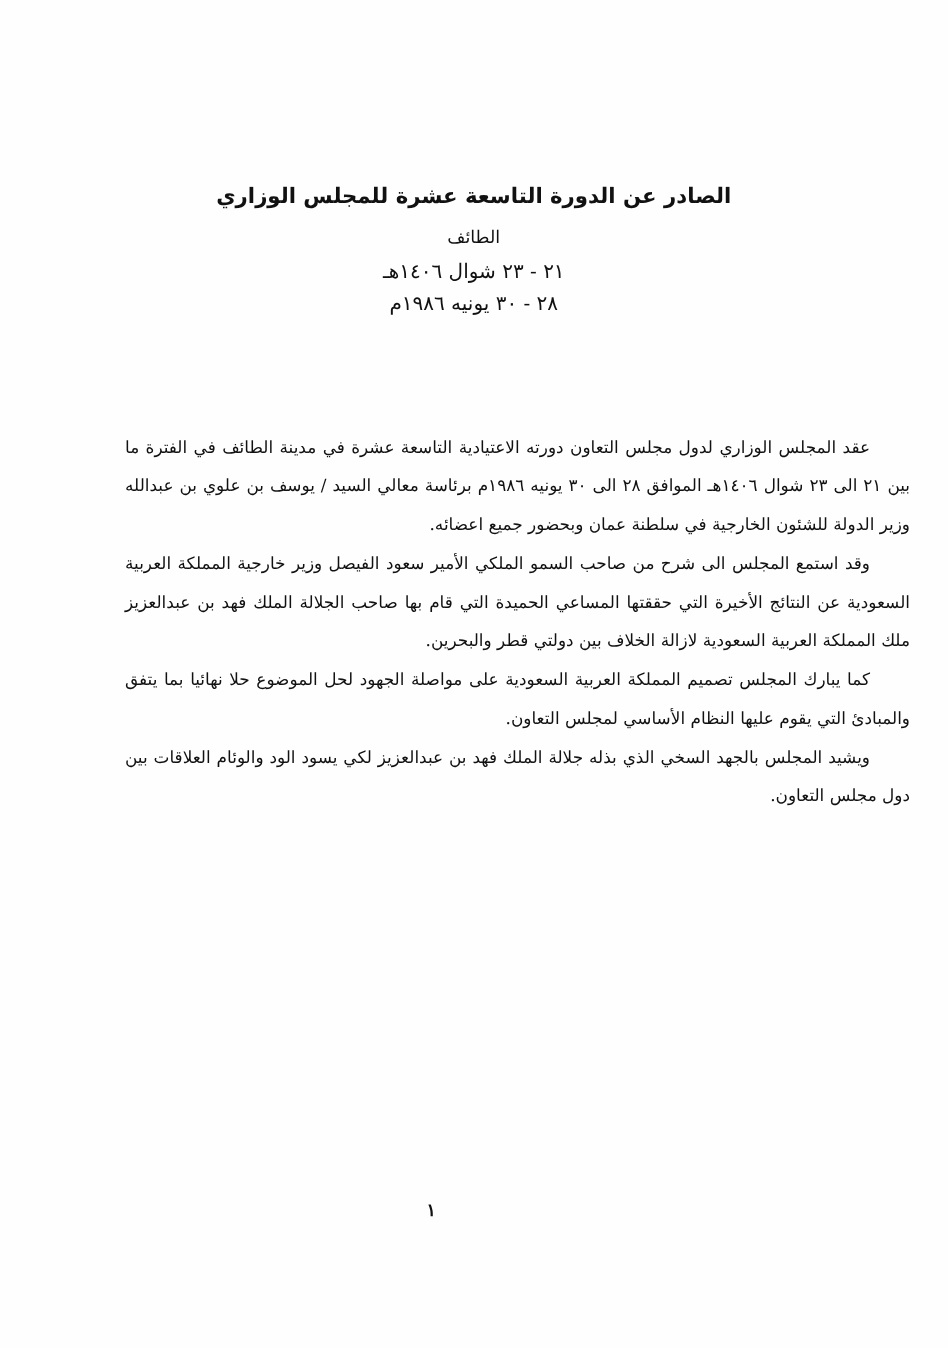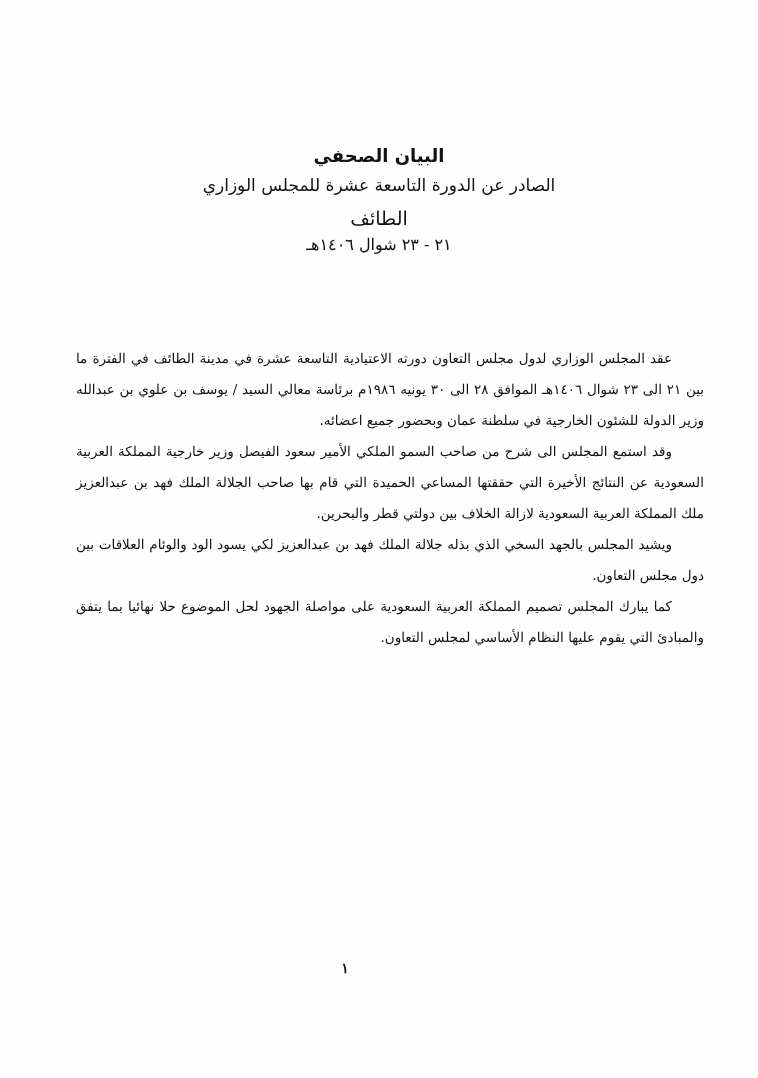--- a/index.html
+++ b/index.html
@@ -1,38 +1,38 @@
 <!DOCTYPE html>
 <html><head>
   <meta charset="utf-8">
   <style>
     html, body { margin: 0; padding: 0; background: #ffffff; }
     body { width: 758px; height: 1078px; position: relative; overflow: hidden; font-family: "DejaVu Serif", "Liberation Serif", serif; color: #111; }
     .page { position: absolute; left: 0; top: 0; width: 758px; height: 1078px; background: #fefefe; }
     .header { position: absolute; left: 0; right: 0; top: 142px; text-align: center; direction: rtl; }
     .title1 { font-family: "DejaVu Sans", sans-serif; font-weight: bold; font-size: 18px; line-height: 28px; margin: 0; }
-    .title2 { font-family: "DejaVu Sans", sans-serif; font-weight: normal; font-size: 17px; line-height: 30px; margin: 0; }
-    .place { font-size: 19px; line-height: 28px; margin-top: 4px; text-align: center; }
+    .title2 { font-family: "DejaVu Sans", sans-serif; font-weight: bold; font-size: 17px; line-height: 30px; margin: 0; }
+    .place { font-size: 14px; line-height: 28px; margin-top: 4px; text-align: center; }
     .date { font-size: 16px; line-height: 26px; }
-    .body { position: absolute; left: 76px; width: 628px; top: 343px; direction: rtl; text-align: justify; font-size: 13.5px; line-height: 31px; }
+    .body { position: absolute; left: 100px; width: 628px; top: 343px; direction: rtl; text-align: justify; font-size: 13.5px; line-height: 31px; }
     .para { margin: 0; text-indent: 32px; }
     .page-num { position: absolute; left: 330px; top: 960px; width: 30px; text-align: center; font-size: 14px; font-weight: bold; }
   </style>
 </head>
 <body>
 
 <div class="page">
   <div class="header">
-    <div class="title1">البيان الصحفي</div>
     <div class="title2">الصادر عن الدورة التاسعة عشرة للمجلس الوزاري</div>
     <div class="place">الطائف</div>
     <div class="date">٢١ - ٢٣ شوال ١٤٠٦هـ</div>
+    <div class="date">٢٨ - ٣٠ يونيه ١٩٨٦م</div>
   </div>
 
   <div class="body">
     <p class="para">عقد المجلس الوزاري لدول مجلس التعاون دورته الاعتيادية التاسعة عشرة في مدينة الطائف في الفترة ما بين ٢١ الى ٢٣ شوال ١٤٠٦هـ الموافق ٢٨ الى ٣٠ يونيه ١٩٨٦م برئاسة معالي السيد / يوسف بن علوي بن عبدالله وزير الدولة للشئون الخارجية في سلطنة عمان وبحضور جميع اعضائه.</p>
     <p class="para">وقد استمع المجلس الى شرح من صاحب السمو الملكي الأمير سعود الفيصل وزير خارجية المملكة العربية السعودية عن النتائج الأخيرة التي حققتها المساعي الحميدة التي قام بها صاحب الجلالة الملك فهد بن عبدالعزيز ملك المملكة العربية السعودية لازالة الخلاف بين دولتي قطر والبحرين.</p>
+    <p class="para">كما يبارك المجلس تصميم المملكة العربية السعودية على مواصلة الجهود لحل الموضوع حلا نهائيا بما يتفق والمبادئ التي يقوم عليها النظام الأساسي لمجلس التعاون.</p>
     <p class="para">ويشيد المجلس بالجهد السخي الذي بذله جلالة الملك فهد بن عبدالعزيز لكي يسود الود والوئام العلاقات بين دول مجلس التعاون.</p>
-    <p class="para">كما يبارك المجلس تصميم المملكة العربية السعودية على مواصلة الجهود لحل الموضوع حلا نهائيا بما يتفق والمبادئ التي يقوم عليها النظام الأساسي لمجلس التعاون.</p>
   </div>
 
   <div class="page-num">١</div>
 </div>
 
 </body></html>

